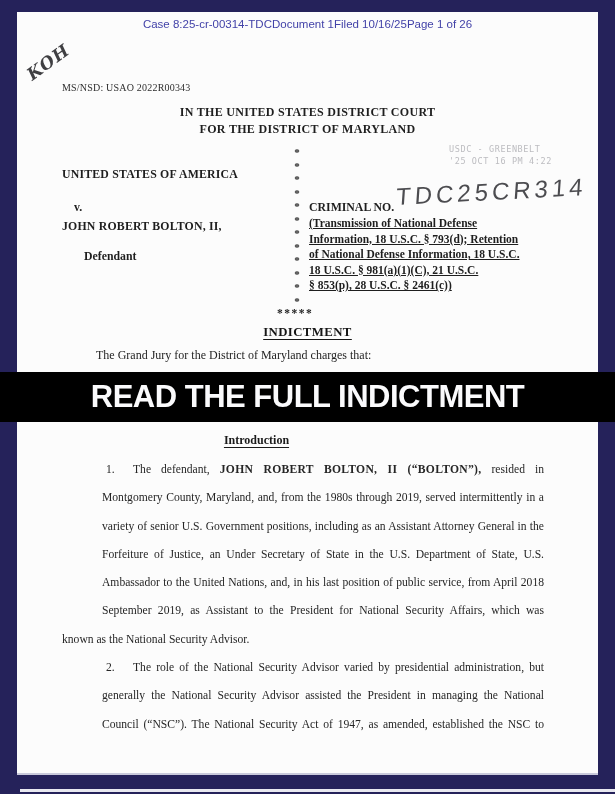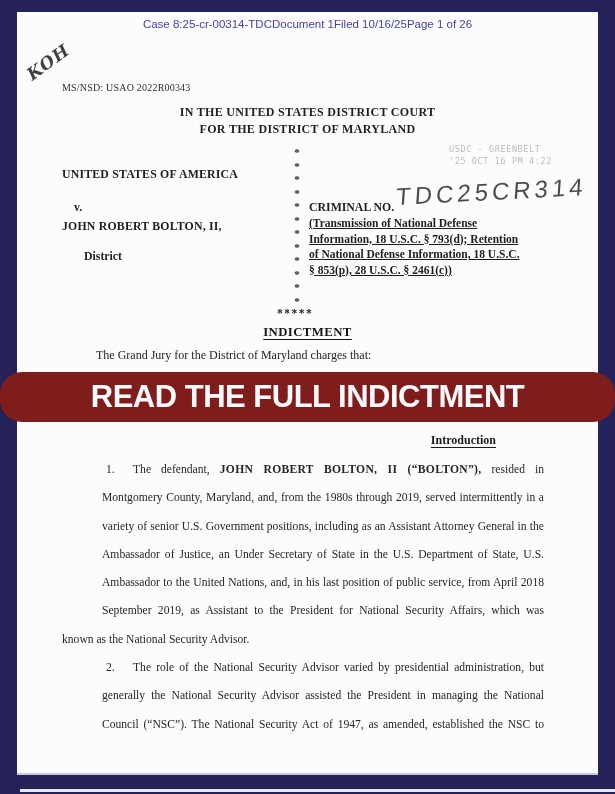--- a/index.html
+++ b/index.html
@@ -78,32 +78,31 @@
     text-decoration:underline;text-underline-offset:3px;
   }
   .grandjury{
     position:absolute;left:96px;top:348px;
     font-size:12px;color:#242424;white-space:nowrap;
   }
 
   
   .banner{
     position:absolute;left:0;top:372px;width:615px;height:50px;
-    background:#7f1d1d;display:flex;align-items:center;justify-content:center;
+    background:#000000;display:flex;align-items:center;justify-content:center;
     cursor:pointer;
-    border-radius:22px;
   }
   .banner span{
     font-family:"Liberation Sans","DejaVu Sans",sans-serif;
     font-weight:700;font-size:31px;letter-spacing:-0.5px;color:#FAFAFC;
     white-space:nowrap;
   }
 
   .introtitle{
-    position:absolute;left:17px;top:433px;width:479px;text-align:right;
+    position:absolute;left:17px;top:433px;width:479px;text-align:center;
     font-weight:700;font-size:12px;color:#1B1B1B;
     text-decoration:underline;text-underline-offset:3px;
   }
 
   .para{position:absolute;left:62px;width:482px;font-size:11.6px;color:#262626;}
   .p1{top:456px;} .p2{top:654px;}
   .bodyline{height:28.3px;line-height:28.3px;white-space:nowrap;}
   .bodyline.j{
     white-space:normal;text-align:justify;text-align-last:justify;
     overflow:hidden;
@@ -138,21 +137,21 @@
 <div class="court l2">FOR THE DISTRICT OF MARYLAND</div>
 
 <div class="stamp">
   <div>USDC - GREENBELT</div>
   <div>'25 OCT 16 PM 4:22</div>
 </div>
 
 <div class="cap plaintiff">UNITED STATES OF AMERICA</div>
 <div class="cap versus">v.</div>
 <div class="cap defname">JOHN ROBERT BOLTON, II,</div>
-<div class="cap deflabel">District</div>
+<div class="cap deflabel">Defendant</div>
 
 <div class="starcol">*
 *
 *
 *
 *
 *
 *
 *
 *
@@ -160,41 +159,42 @@
 *
 *</div>
 
 <div class="cap crimlabel">CRIMINAL NO.</div>
 <div class="crimhand">TDC25CR314</div>
 
 <div class="charges">
   <div>(Transmission of National Defense</div>
   <div>Information, 18 U.S.C. § 793(d); Retention</div>
   <div>of National Defense Information, 18 U.S.C.</div>
+  <div>18 U.S.C. § 981(a)(1)(C), 21 U.S.C.</div>
   <div>§ 853(p), 28 U.S.C. § 2461(c))</div>
 </div>
 
 <div class="stars5">*****</div>
 <div class="indict">INDICTMENT</div>
 <div class="grandjury">The Grand Jury for the District of Maryland charges that:</div>
 
 <div class="banner">
   <span>READ THE FULL INDICTMENT</span>
 </div>
 
 <div class="introtitle">Introduction</div>
 
 <div class="para p1">
   <div class="firstline">
     <span class="pnum">1.</span>
     <span class="rest"><span>The defendant,</span> <span class="bname">JOHN ROBERT BOLTON, II (“BOLTON”),</span> <span>resided in</span></span>
   </div>
   <div class="bodyline j">Montgomery County, Maryland, and, from the 1980s through 2019, served intermittently in a</div>
   <div class="bodyline j">variety of senior U.S. Government positions, including as an Assistant Attorney General in the U.S.</div>
-  <div class="bodyline j">Ambassador of Justice, an Under Secretary of State in the U.S. Department of State, U.S.</div>
+  <div class="bodyline j">Forfeiture of Justice, an Under Secretary of State in the U.S. Department of State, U.S.</div>
   <div class="bodyline j">Ambassador to the United Nations, and, in his last position of public service, from April 2018 to</div>
   <div class="bodyline j">September 2019, as Assistant to the President for National Security Affairs, which was commonly</div>
   <div class="bodyline">known as the National Security Advisor.</div>
 </div>
 
 <div class="para p2">
   <div class="firstline">
     <span class="pnum">2.</span>
     <span class="rest">The role of the National Security Advisor varied by presidential administration, but</span>
   </div>

